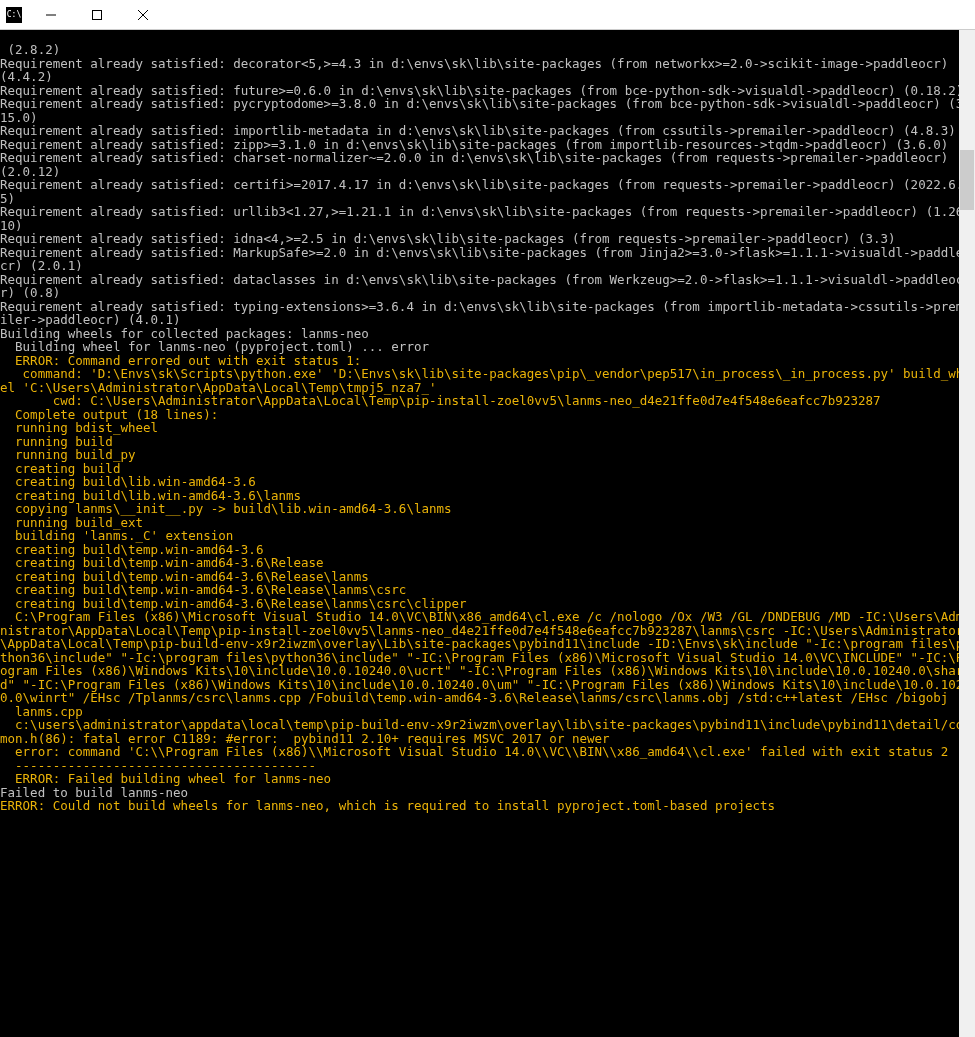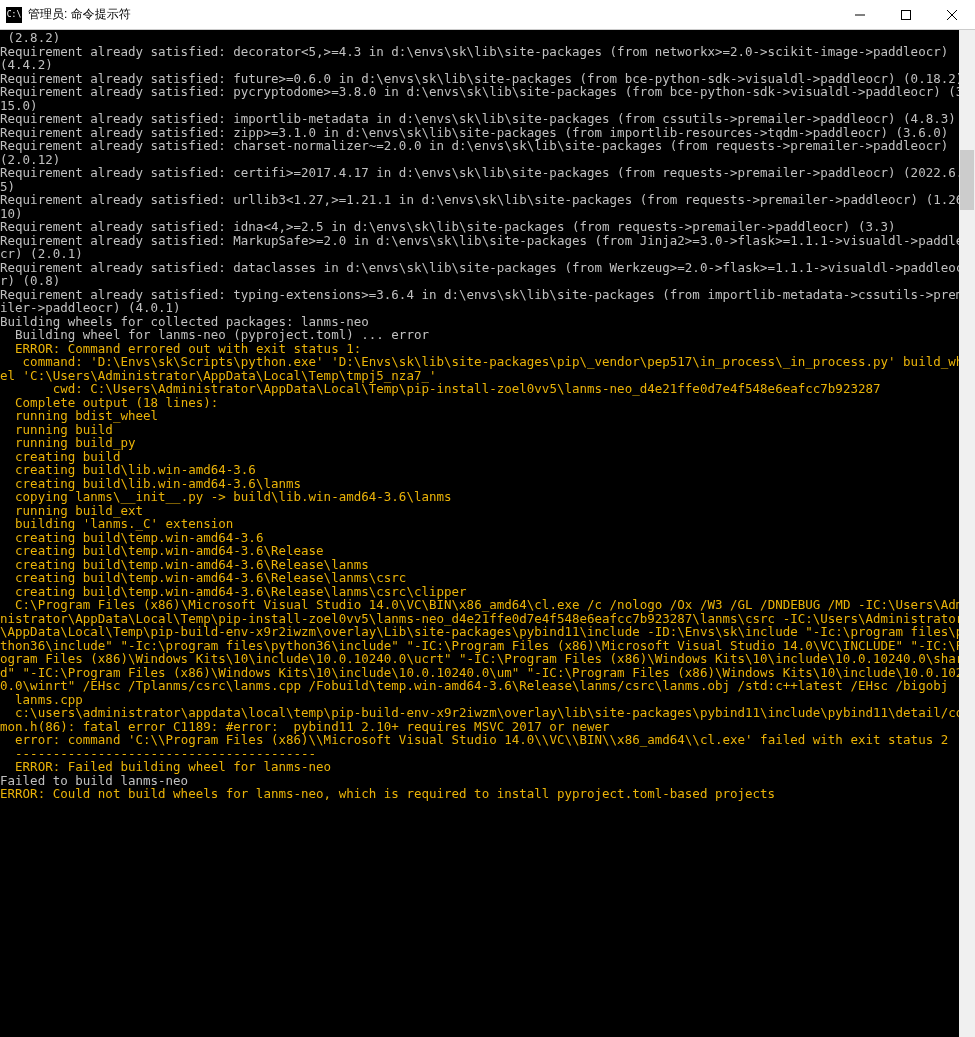--- a/index.html
+++ b/index.html
@@ -48,21 +48,21 @@
   }
   .titlebar-btn svg { width: 10px; height: 10px; }
   .terminal {
     width: 100%;
     height: calc(100% - 30px);
     background: #000;
     color: #c0c0c0;
     white-space: pre-wrap;
     word-break: break-all;
     position: relative;
-    padding: 1px 0 0 0;
+    padding: 13px 0 0 0;
     font-family: "NSimSun", "Consolas", monospace;
   }
   .line { display: block; }
   .err { color: #eab308; }
   .scrollbar {
     position: absolute;
     right: 0;
     top: 30px;
     width: 16px;
     height: calc(100% - 30px);
@@ -75,21 +75,20 @@
     background: #ccc;
     top: 120px;
     height: 60px;
   }
 </style>
 </head>
 <body>
 
 <div class="titlebar">
   <div class="titlebar-icon">C:\</div>
-  <div class="titlebar-text">管理员: 命令提示符</div>
   <div class="titlebar-buttons">
     <div class="titlebar-btn">
       <svg viewBox="0 0 10 10">
           <line x1="0" y1="5" x2="10" y2="5" stroke="#000" stroke-width="1"></line>
         </svg>
     </div>
     <div class="titlebar-btn">
       <svg viewBox="0 0 10 10">
           <rect x="0.5" y="0.5" width="9" height="9" fill="none" stroke="#000" stroke-width="1"></rect>
         </svg>

